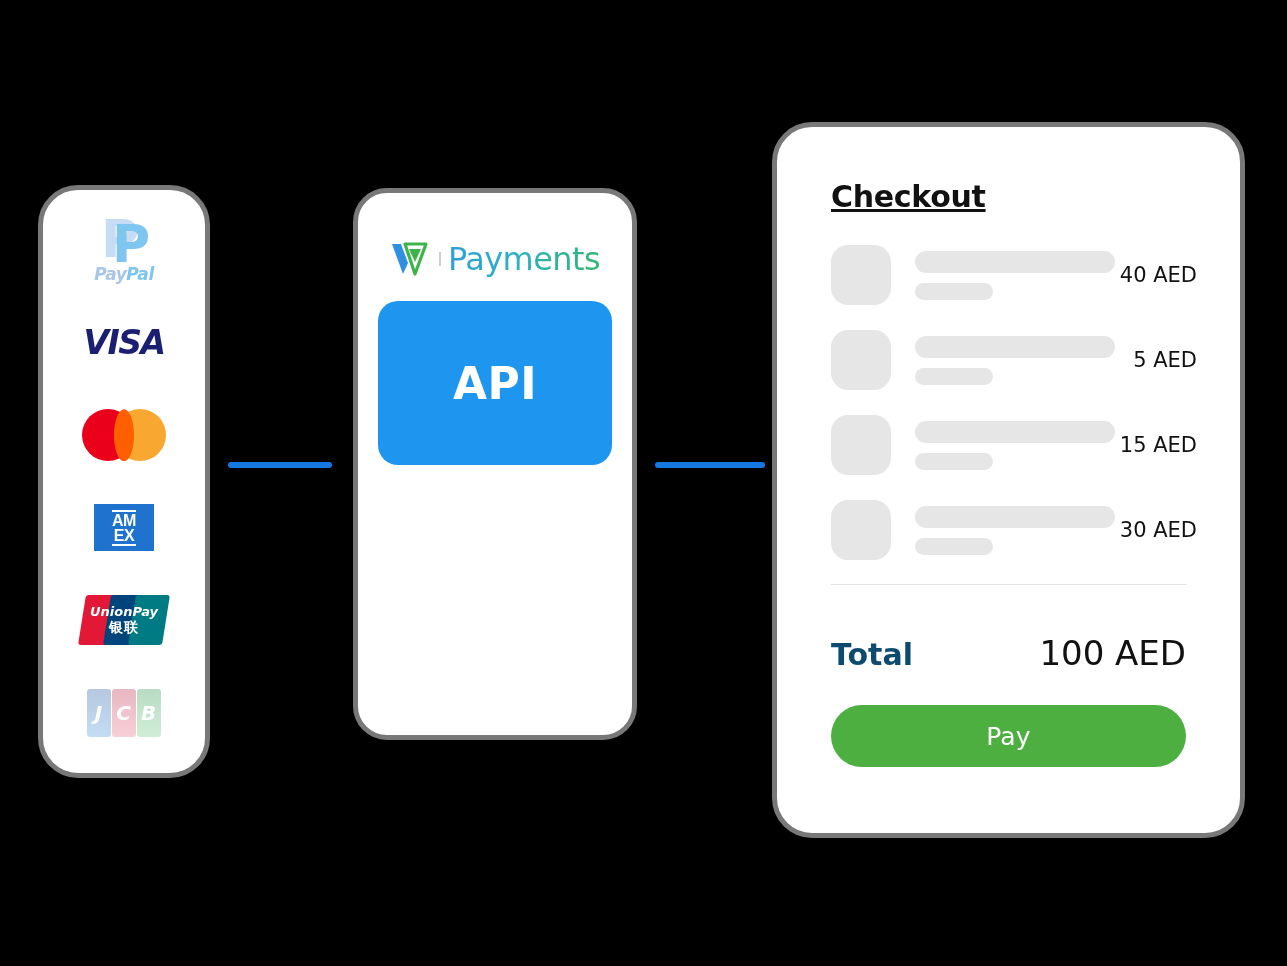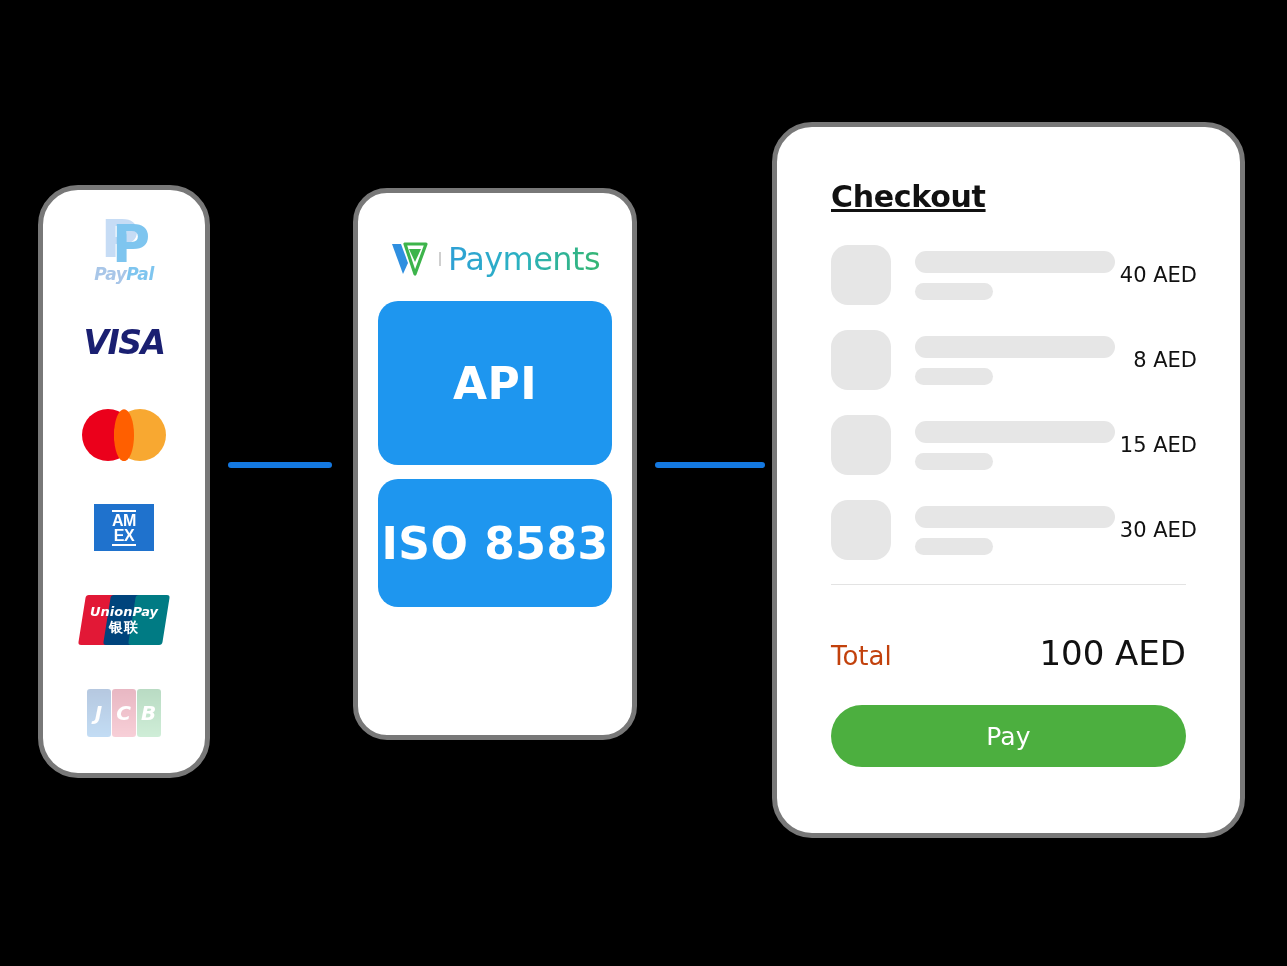--- a/index.html
+++ b/index.html
@@ -212,23 +212,23 @@
     margin: 22px 0 0 0;
   }
   #total-row {
     display: flex;
     align-items: baseline;
     justify-content: space-between;
     margin-top: 48px;
   }
   #total-label {
     font-family: "DejaVu Sans", sans-serif;
-    font-weight: 400;
-    font-size: 26px;
-    color: #c2410c;
+    font-weight: 700;
+    font-size: 30px;
+    color: #0c4a6e;
   }
   #total-amount {
     font-family: "DejaVu Sans", sans-serif;
     font-weight: 400;
     font-size: 34px;
     color: #111111;
   }
   #pay-button {
     width: 100%;
     height: 62px;
@@ -324,21 +324,20 @@
         <path d="M2 3 L13 33 L18 22 L11 3 Z" fill="#2F8FE0"></path>
         <path d="M15 3 L36 3 L25 33 Z" fill="none" stroke="#3DB44B" stroke-width="3.2" stroke-linejoin="round"></path>
         <path d="M19 8 L31 8 L25 21 Z" fill="#3DB44B"></path>
       </svg>
     </span>
     <span class="brand-sep"></span>
     <span class="brand-word">Payments</span>
   </div>
 
   <button class="proto-btn" id="proto-api">API</button>
-  <button class="proto-btn" id="proto-iso">ISO 8583</button>
 
 </div>
 
 <div class="connector" id="connector-right"></div>
 
 <div class="card" id="checkout-card">
 
   <h1 id="checkout-title">Checkout</h1>
 
   <div id="line-items">
@@ -351,21 +350,21 @@
       </div>
       <div class="li-price">40 AED</div>
     </div>
 
     <div class="line-item">
       <div class="li-avatar"></div>
       <div class="li-bars">
         <div class="li-bar-lg"></div>
         <div class="li-bar-sm"></div>
       </div>
-      <div class="li-price">8 AED</div>
+      <div class="li-price">5 AED</div>
     </div>
 
     <div class="line-item">
       <div class="li-avatar"></div>
       <div class="li-bars">
         <div class="li-bar-lg"></div>
         <div class="li-bar-sm"></div>
       </div>
       <div class="li-price">15 AED</div>
     </div>

